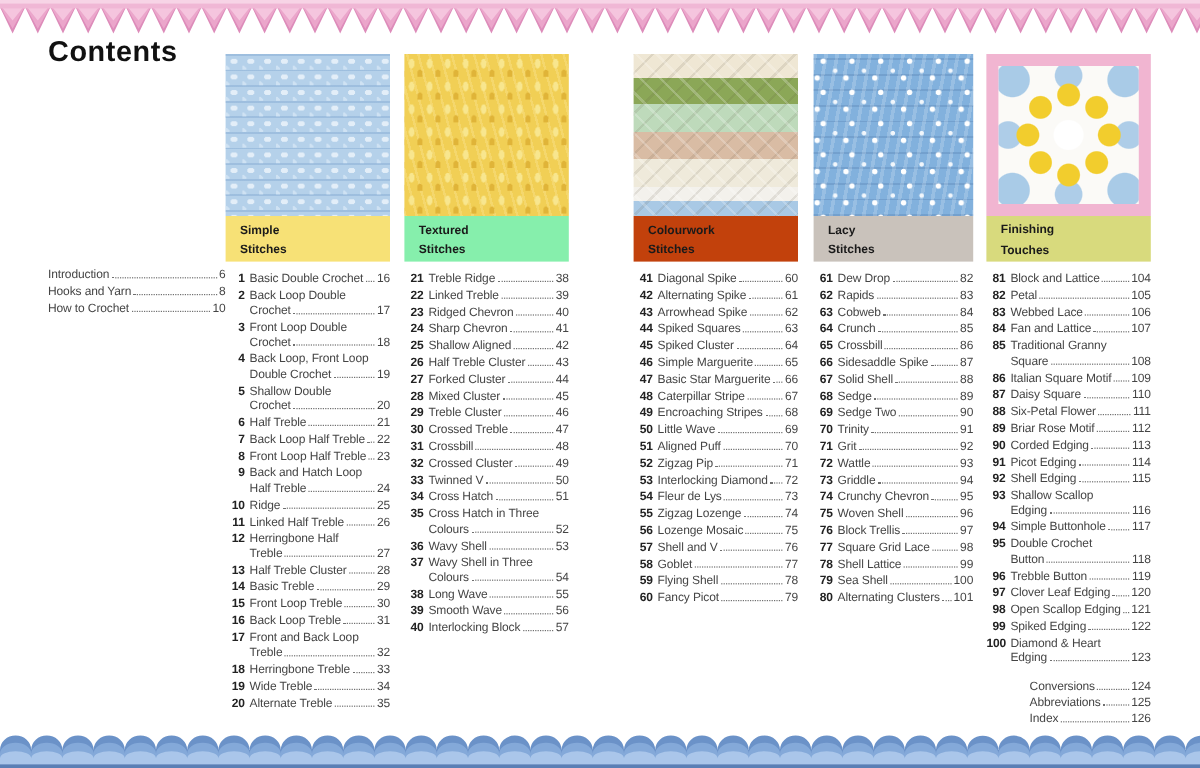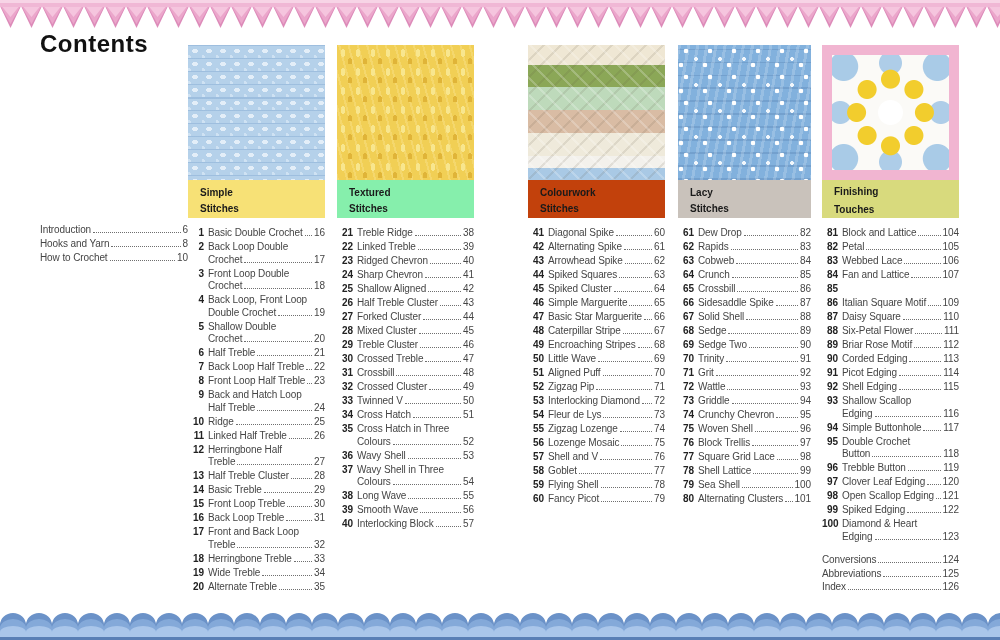--- a/index.html
+++ b/index.html
@@ -81,21 +81,21 @@
   }
   .hline{display:block; font-size:10px; font-weight:700; color:#1a1a1a; line-height:16px;}
   .list{margin-top:9px;}
   .entry{display:flex; margin-bottom:1.5px; font-size:10px; line-height:12.5px; color:#454545; letter-spacing:-.1px;}
   .num{flex:none; width:16px; margin-right:4px; text-align:right; font-weight:700; color:#222;}
   .body{flex:1; min-width:0;}
   .line{display:flex; align-items:baseline;}
   .t{white-space:nowrap;}
   .dots{flex:1; min-width:4px; border-bottom:1.3px dotted #6f6f6f; margin:0 2px 2px 2px;}
   .pg{flex:none; color:#454545;}
-  .end-list{margin-top:11px;}
+  .end-list{margin-top:11px;margin-left:36px;}
   .end-list .entry{margin-bottom:1px;}
 </style>
 </head>
 <body>
 
 <div class="page">
 
   <svg class="trim trim-top" width="1000" height="30" viewBox="0 0 1000 30" aria-hidden="true">
     <path id="top-zig-dark" fill="#dd8cba" d="M0 6 L10.5 28 L21 6 L31.5 28 L42 6 L52.5 28 L63 6 L73.5 28 L84 6 L94.5 28 L105 6 L115.5 28 L126 6 L136.5 28 L147 6 L157.5 28 L168 6 L178.5 28 L189 6 L199.5 28 L210 6 L220.5 28 L231 6 L241.5 28 L252 6 L262.5 28 L273 6 L283.5 28 L294 6 L304.5 28 L315 6 L325.5 28 L336 6 L346.5 28 L357 6 L367.5 28 L378 6 L388.5 28 L399 6 L409.5 28 L420 6 L430.5 28 L441 6 L451.5 28 L462 6 L472.5 28 L483 6 L493.5 28 L504 6 L514.5 28 L525 6 L535.5 28 L546 6 L556.5 28 L567 6 L577.5 28 L588 6 L598.5 28 L609 6 L619.5 28 L630 6 L640.5 28 L651 6 L661.5 28 L672 6 L682.5 28 L693 6 L703.5 28 L714 6 L724.5 28 L735 6 L745.5 28 L756 6 L766.5 28 L777 6 L787.5 28 L798 6 L808.5 28 L819 6 L829.5 28 L840 6 L850.5 28 L861 6 L871.5 28 L882 6 L892.5 28 L903 6 L913.5 28 L924 6 L934.5 28 L945 6 L955.5 28 L966 6 L976.5 28 L987 6 L997.5 28 L1008 6 L1000 0 L0 0 Z"></path>
     <path id="top-zig-mid" fill="#eba6cb" d="M0 5 L10.5 24 L21 5 L31.5 24 L42 5 L52.5 24 L63 5 L73.5 24 L84 5 L94.5 24 L105 5 L115.5 24 L126 5 L136.5 24 L147 5 L157.5 24 L168 5 L178.5 24 L189 5 L199.5 24 L210 5 L220.5 24 L231 5 L241.5 24 L252 5 L262.5 24 L273 5 L283.5 24 L294 5 L304.5 24 L315 5 L325.5 24 L336 5 L346.5 24 L357 5 L367.5 24 L378 5 L388.5 24 L399 5 L409.5 24 L420 5 L430.5 24 L441 5 L451.5 24 L462 5 L472.5 24 L483 5 L493.5 24 L504 5 L514.5 24 L525 5 L535.5 24 L546 5 L556.5 24 L567 5 L577.5 24 L588 5 L598.5 24 L609 5 L619.5 24 L630 5 L640.5 24 L651 5 L661.5 24 L672 5 L682.5 24 L693 5 L703.5 24 L714 5 L724.5 24 L735 5 L745.5 24 L756 5 L766.5 24 L777 5 L787.5 24 L798 5 L808.5 24 L819 5 L829.5 24 L840 5 L850.5 24 L861 5 L871.5 24 L882 5 L892.5 24 L903 5 L913.5 24 L924 5 L934.5 24 L945 5 L955.5 24 L966 5 L976.5 24 L987 5 L997.5 24 L1008 5 L1000 0 L0 0 Z"></path>
@@ -1045,20 +1045,30 @@
           <span class="body">
             <span class="line">
               <span class="t">Fan and Lattice</span>
               <span class="dots"></span>
               <span class="pg">107</span>
             </span>
           </span>
         </div>
         <div class="entry">
           <span class="num">85</span>
+          <span class="body">
+            <span class="line">
+              <span class="t">Traditional Granny</span>
+            </span>
+            <span class="line">
+              <span class="t">Square</span>
+              <span class="dots"></span>
+              <span class="pg">108</span>
+            </span>
+          </span>
         </div>
         <div class="entry">
           <span class="num">86</span>
           <span class="body">
             <span class="line">
               <span class="t">Italian Square Motif</span>
               <span class="dots"></span>
               <span class="pg">109</span>
             </span>
           </span>

